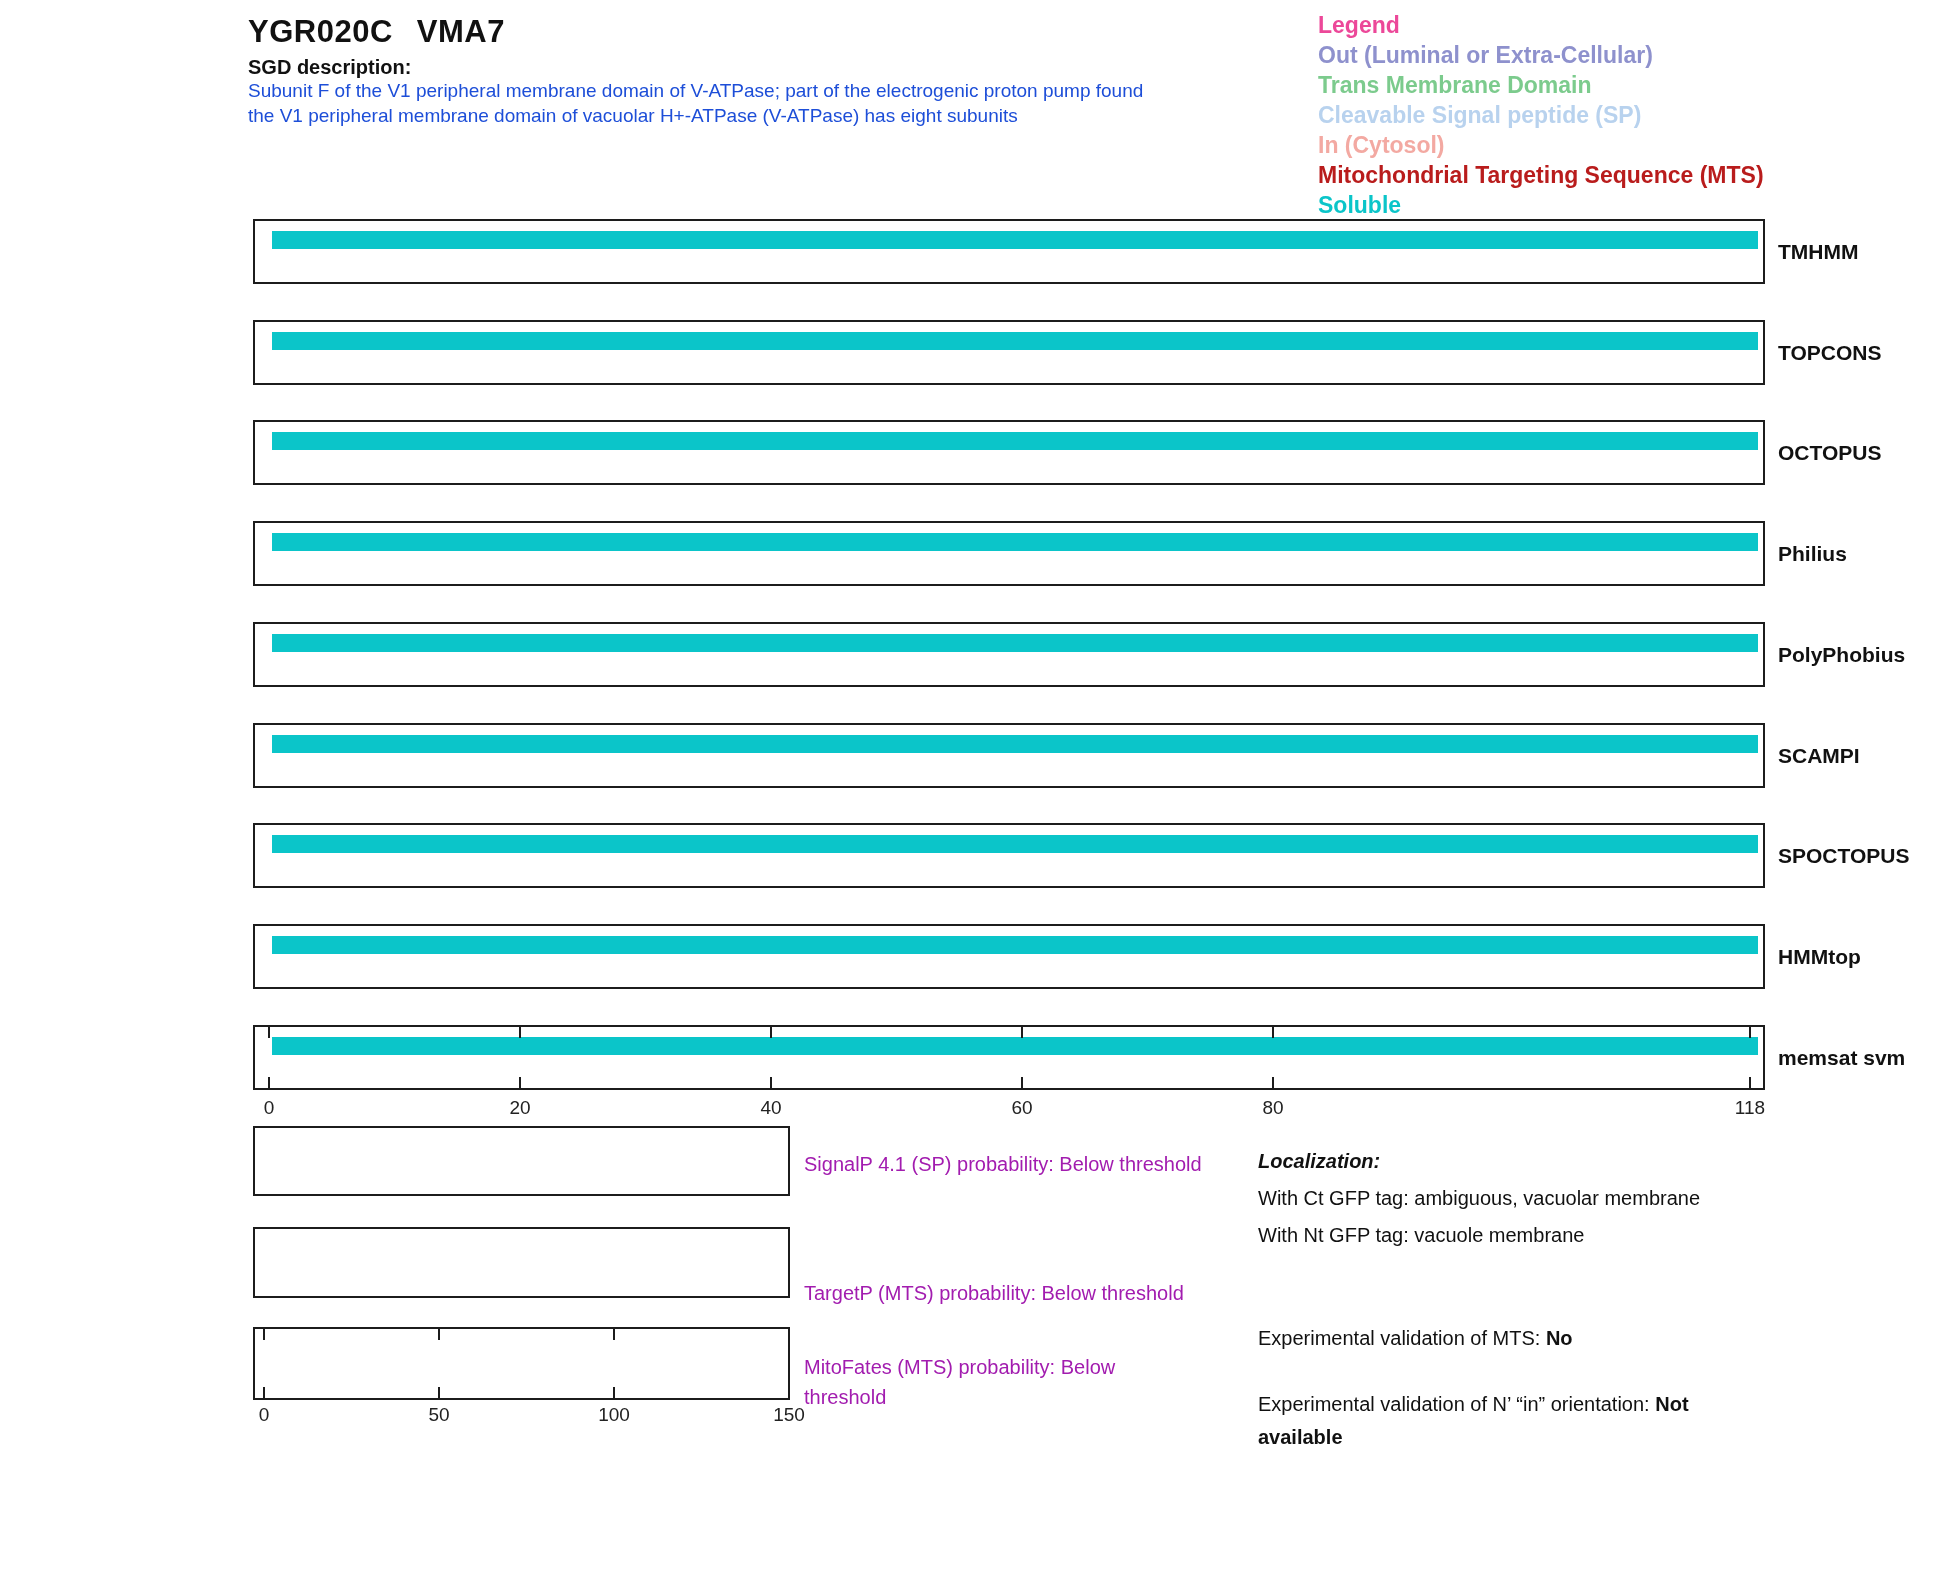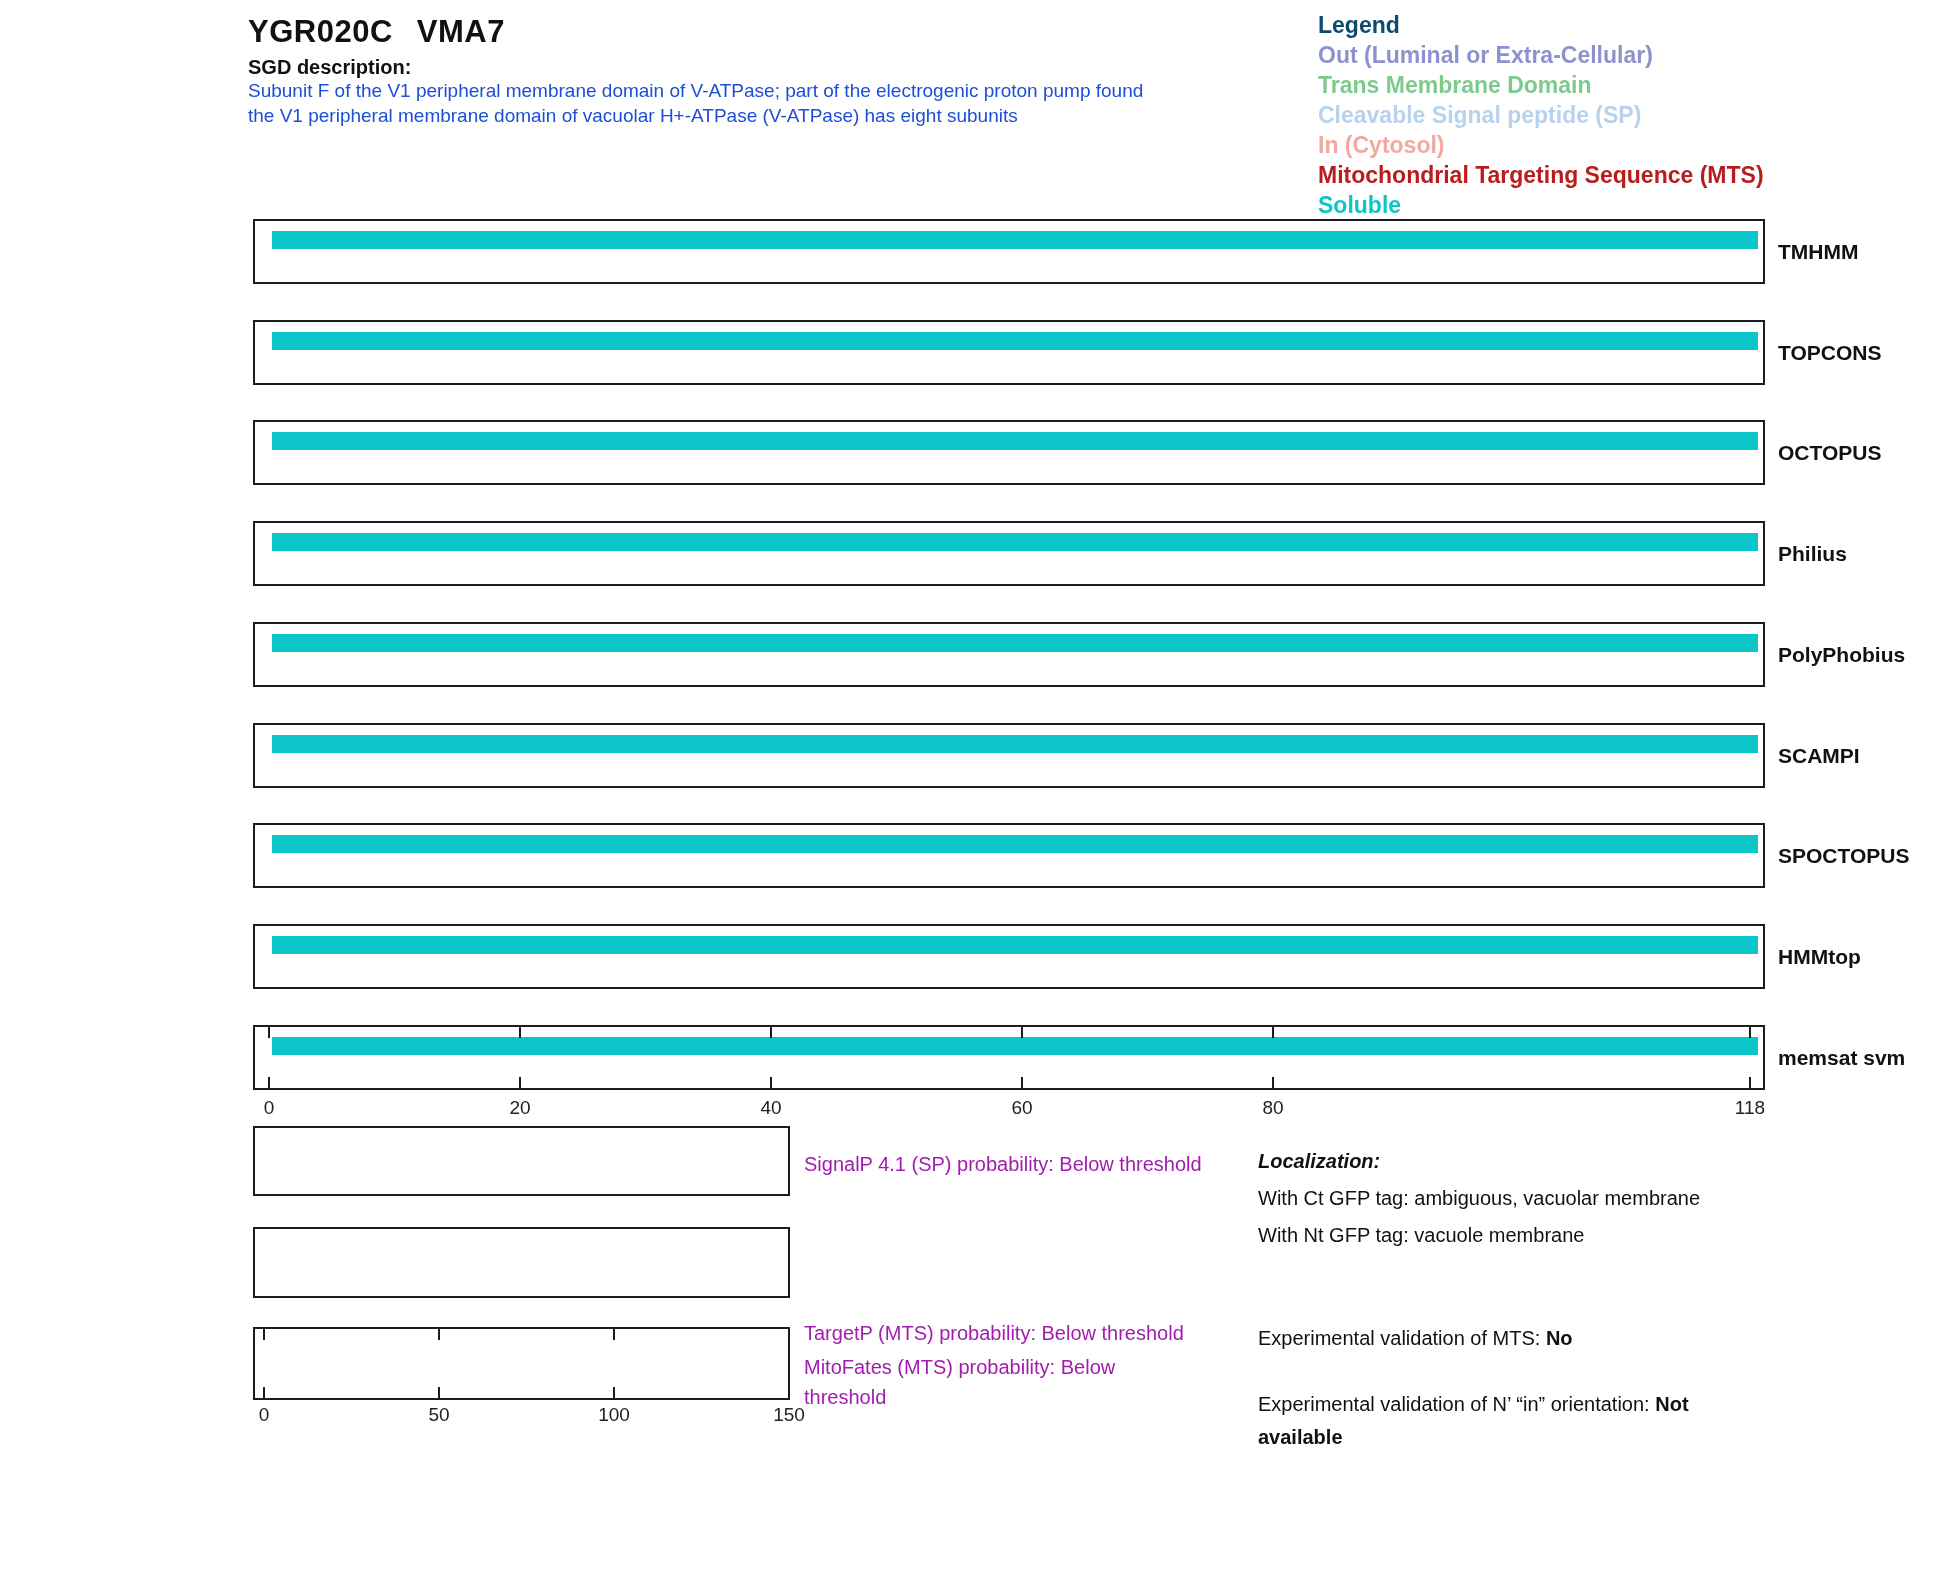--- a/index.html
+++ b/index.html
@@ -5,21 +5,21 @@
   * { margin: 0; padding: 0; box-sizing: border-box; }
   body { background: #ffffff; font-family: "Liberation Sans", sans-serif; color: #111; }
   #canvas { position: relative; width: 1950px; height: 1573px; background: #fff; overflow: hidden; }
 
   .page-title { position: absolute; left: 248px; top: 14px; font-size: 31px; font-weight: bold; letter-spacing: 0.5px; }
   .gene-id { margin-right: 24px; }
   .sgd-label { position: absolute; left: 248px; top: 56px; font-size: 20px; font-weight: bold; }
   .desc { position: absolute; left: 248px; top: 78px; font-size: 19px; line-height: 25px; color: #1d4ed8; }
 
   .legend-wrap { position: absolute; left: 1318px; top: 10px; line-height: 30px; }
-  .legend-title { font-size: 23px; font-weight: bold; color: #0c4a6e; }
+  .legend-title { font-size: 23px; font-weight: bold; color: #ec4899; }
   .legend-item { font-size: 23px; font-weight: bold; white-space: nowrap; }
 
   .box { position: absolute; background: #ffffff; border: 2px solid #1c1c1c; }
   .bar { position: absolute; }
   .track-label { position: absolute; font-size: 21px; font-weight: bold; white-space: nowrap; }
   .tick { position: absolute; width: 2px; background: #1c1c1c; }
   .axis-label { position: absolute; font-size: 19px; color: #222; transform: translateX(-50%); white-space: nowrap; }
 
   .panel-label { position: absolute; font-size: 20px; color: #a21caf; line-height: 30px; }
   .nowrap { white-space: nowrap; }
@@ -103,21 +103,21 @@
     <div class="axis-label" style="left: 1022px; top: 1097px;">60</div>
     <div class="tick" style="left: 1272px; top: 1027px; height: 11px;"></div>
     <div class="tick" style="left: 1272px; top: 1077px; height: 11px;"></div>
     <div class="axis-label" style="left: 1273px; top: 1097px;">80</div>
     <div class="tick" style="left: 1749px; top: 1027px; height: 11px;"></div>
     <div class="tick" style="left: 1749px; top: 1077px; height: 11px;"></div>
     <div class="axis-label" style="left: 1750px; top: 1097px;">118</div>
     <div class="box" style="left: 253px; top: 1126px; width: 537px; height: 70px;"></div>
     <div class="panel-label nowrap" style="position: absolute; left: 804px; top: 1149px;">SignalP 4.1 (SP) probability: Below threshold</div>
     <div class="box" style="left: 253px; top: 1227px; width: 537px; height: 71px;"></div>
-    <div class="panel-label nowrap" style="position: absolute; left: 804px; top: 1318px;">TargetP (MTS) probability: Below threshold</div>
+    <div class="panel-label nowrap" style="position: absolute; left: 804px; top: 1278px;">TargetP (MTS) probability: Below threshold</div>
     <div class="box" style="left: 253px; top: 1327px; width: 537px; height: 73px;"></div>
     <div class="panel-label" style="position: absolute; left: 804px; top: 1352px; width: 385px;">MitoFates (MTS) probability: Below threshold</div>
     <div class="tick" style="left: 263px; top: 1329px; height: 11px;"></div>
     <div class="tick" style="left: 263px; top: 1387px; height: 11px;"></div>
     <div class="axis-label" style="left: 264px; top: 1404px;">0</div>
     <div class="tick" style="left: 438px; top: 1329px; height: 11px;"></div>
     <div class="tick" style="left: 438px; top: 1387px; height: 11px;"></div>
     <div class="axis-label" style="left: 439px; top: 1404px;">50</div>
     <div class="tick" style="left: 613px; top: 1329px; height: 11px;"></div>
     <div class="tick" style="left: 613px; top: 1387px; height: 11px;"></div>

